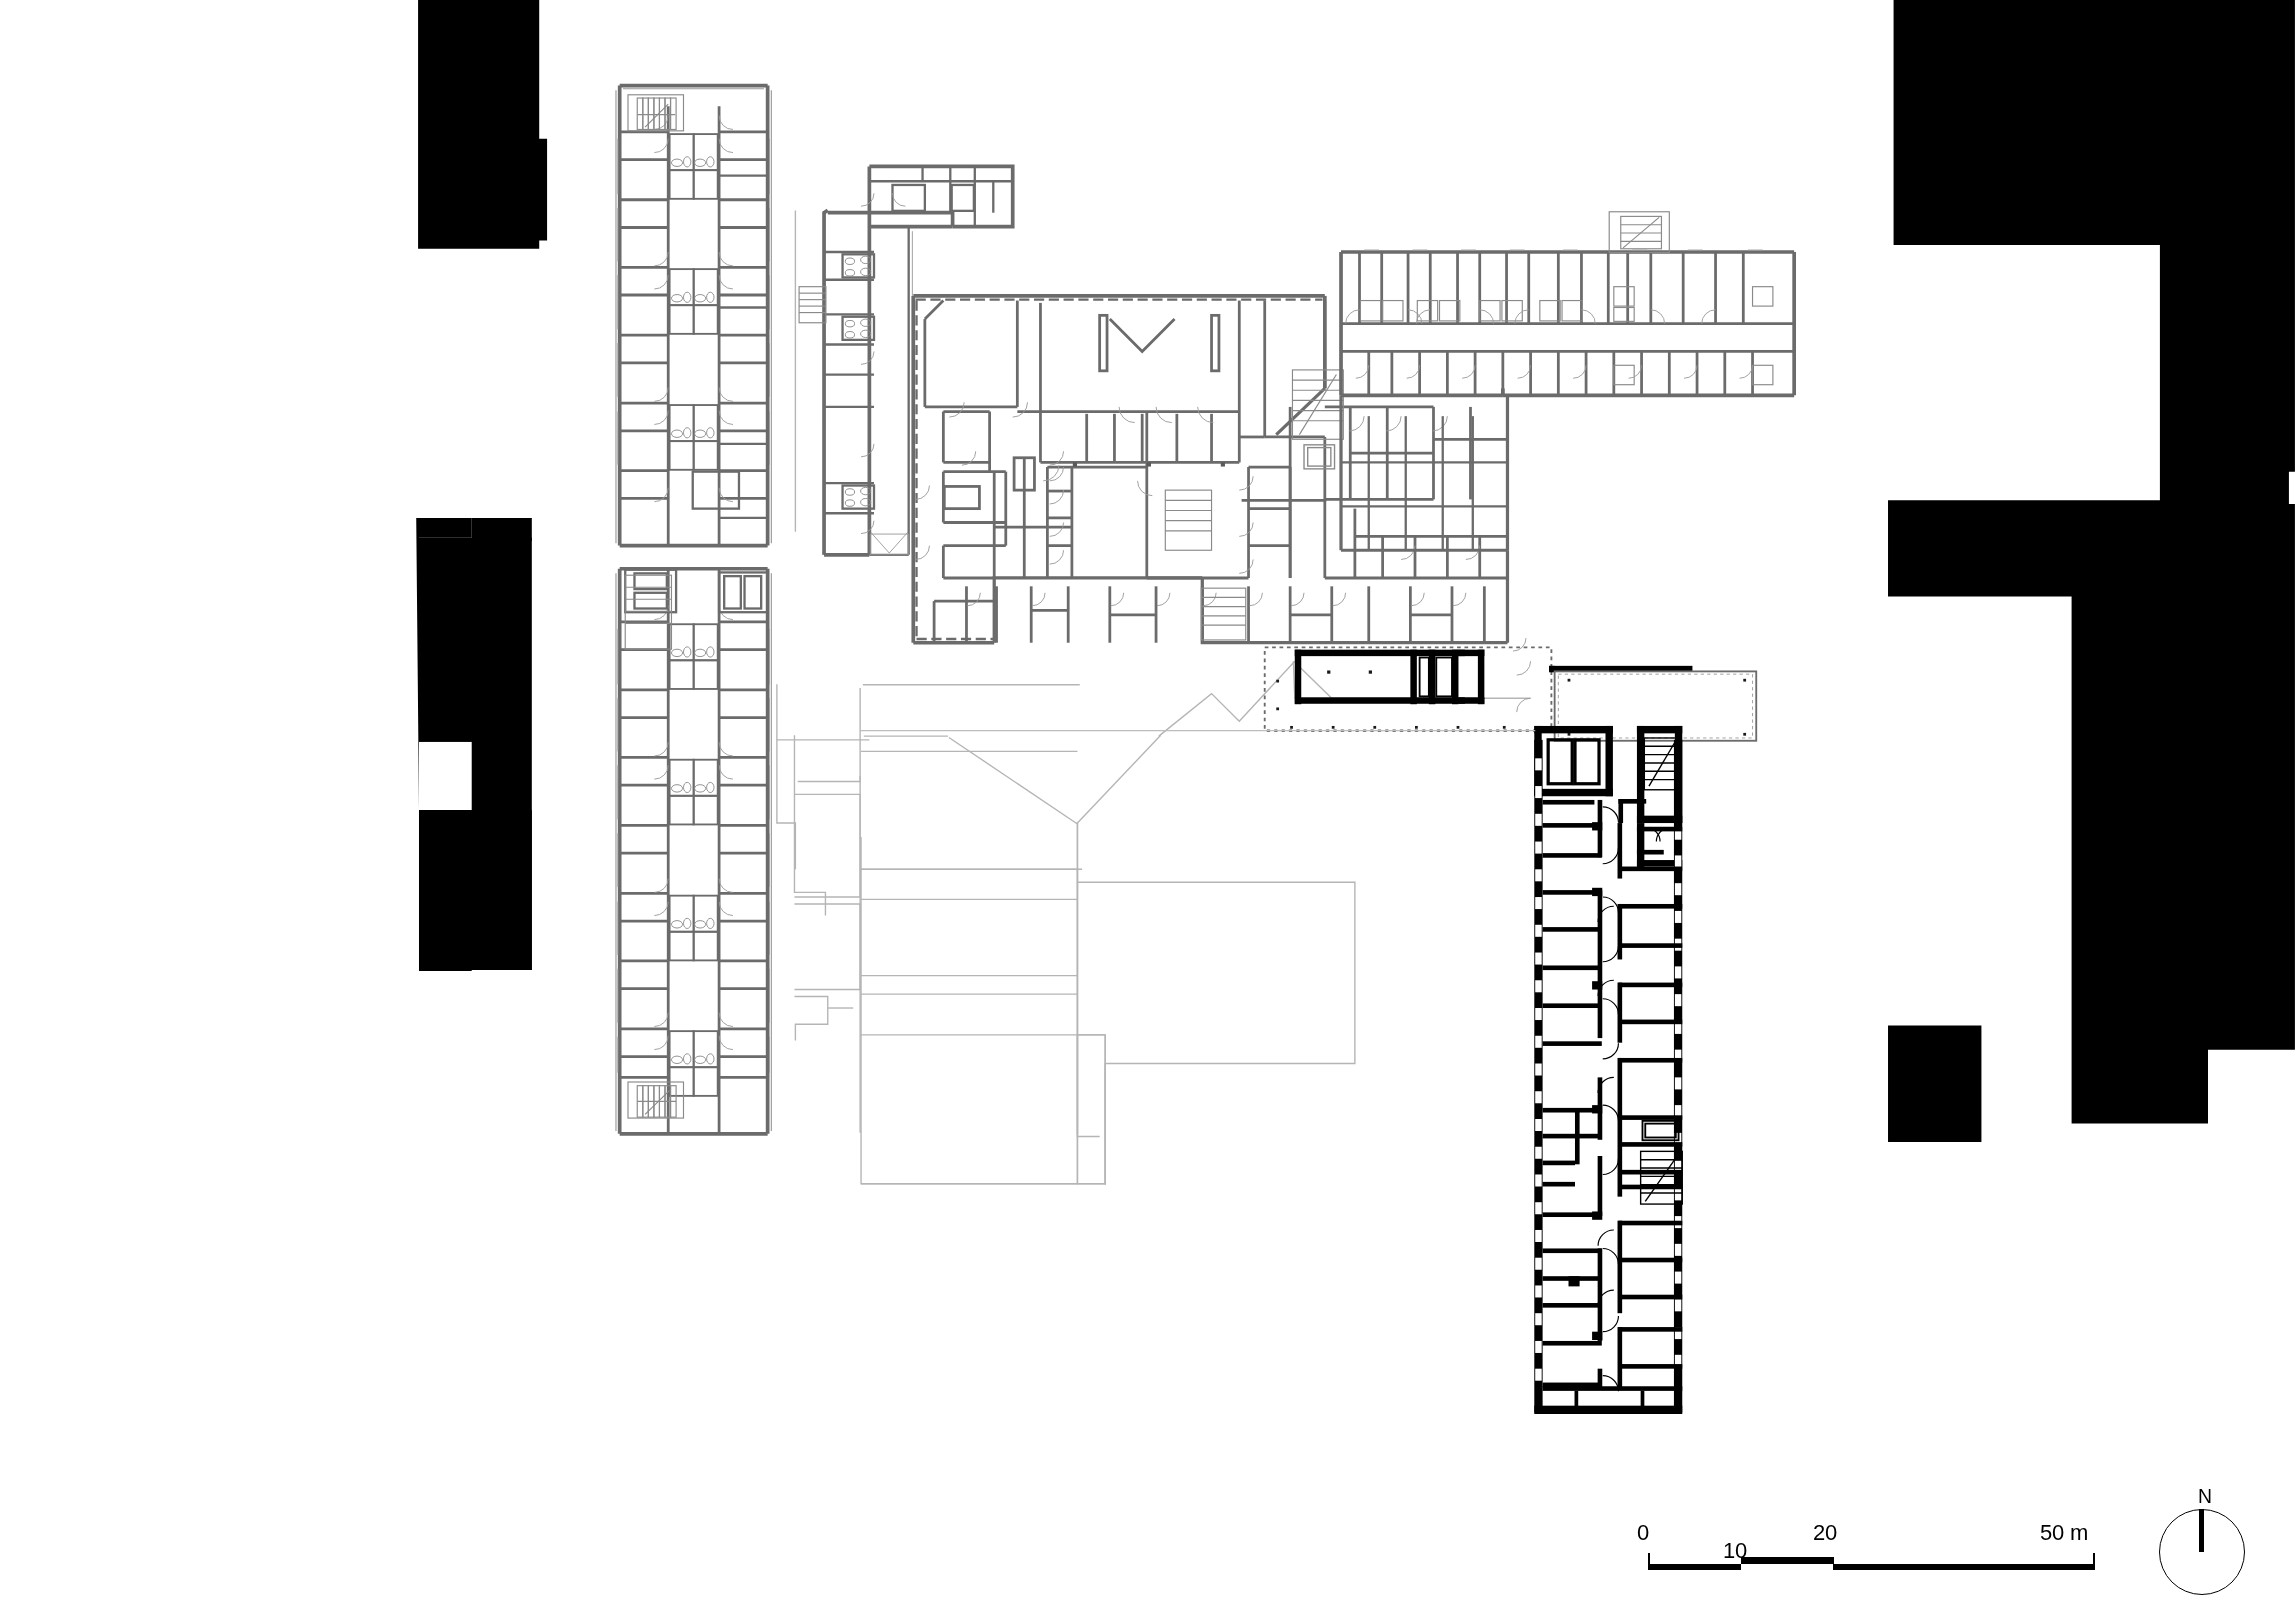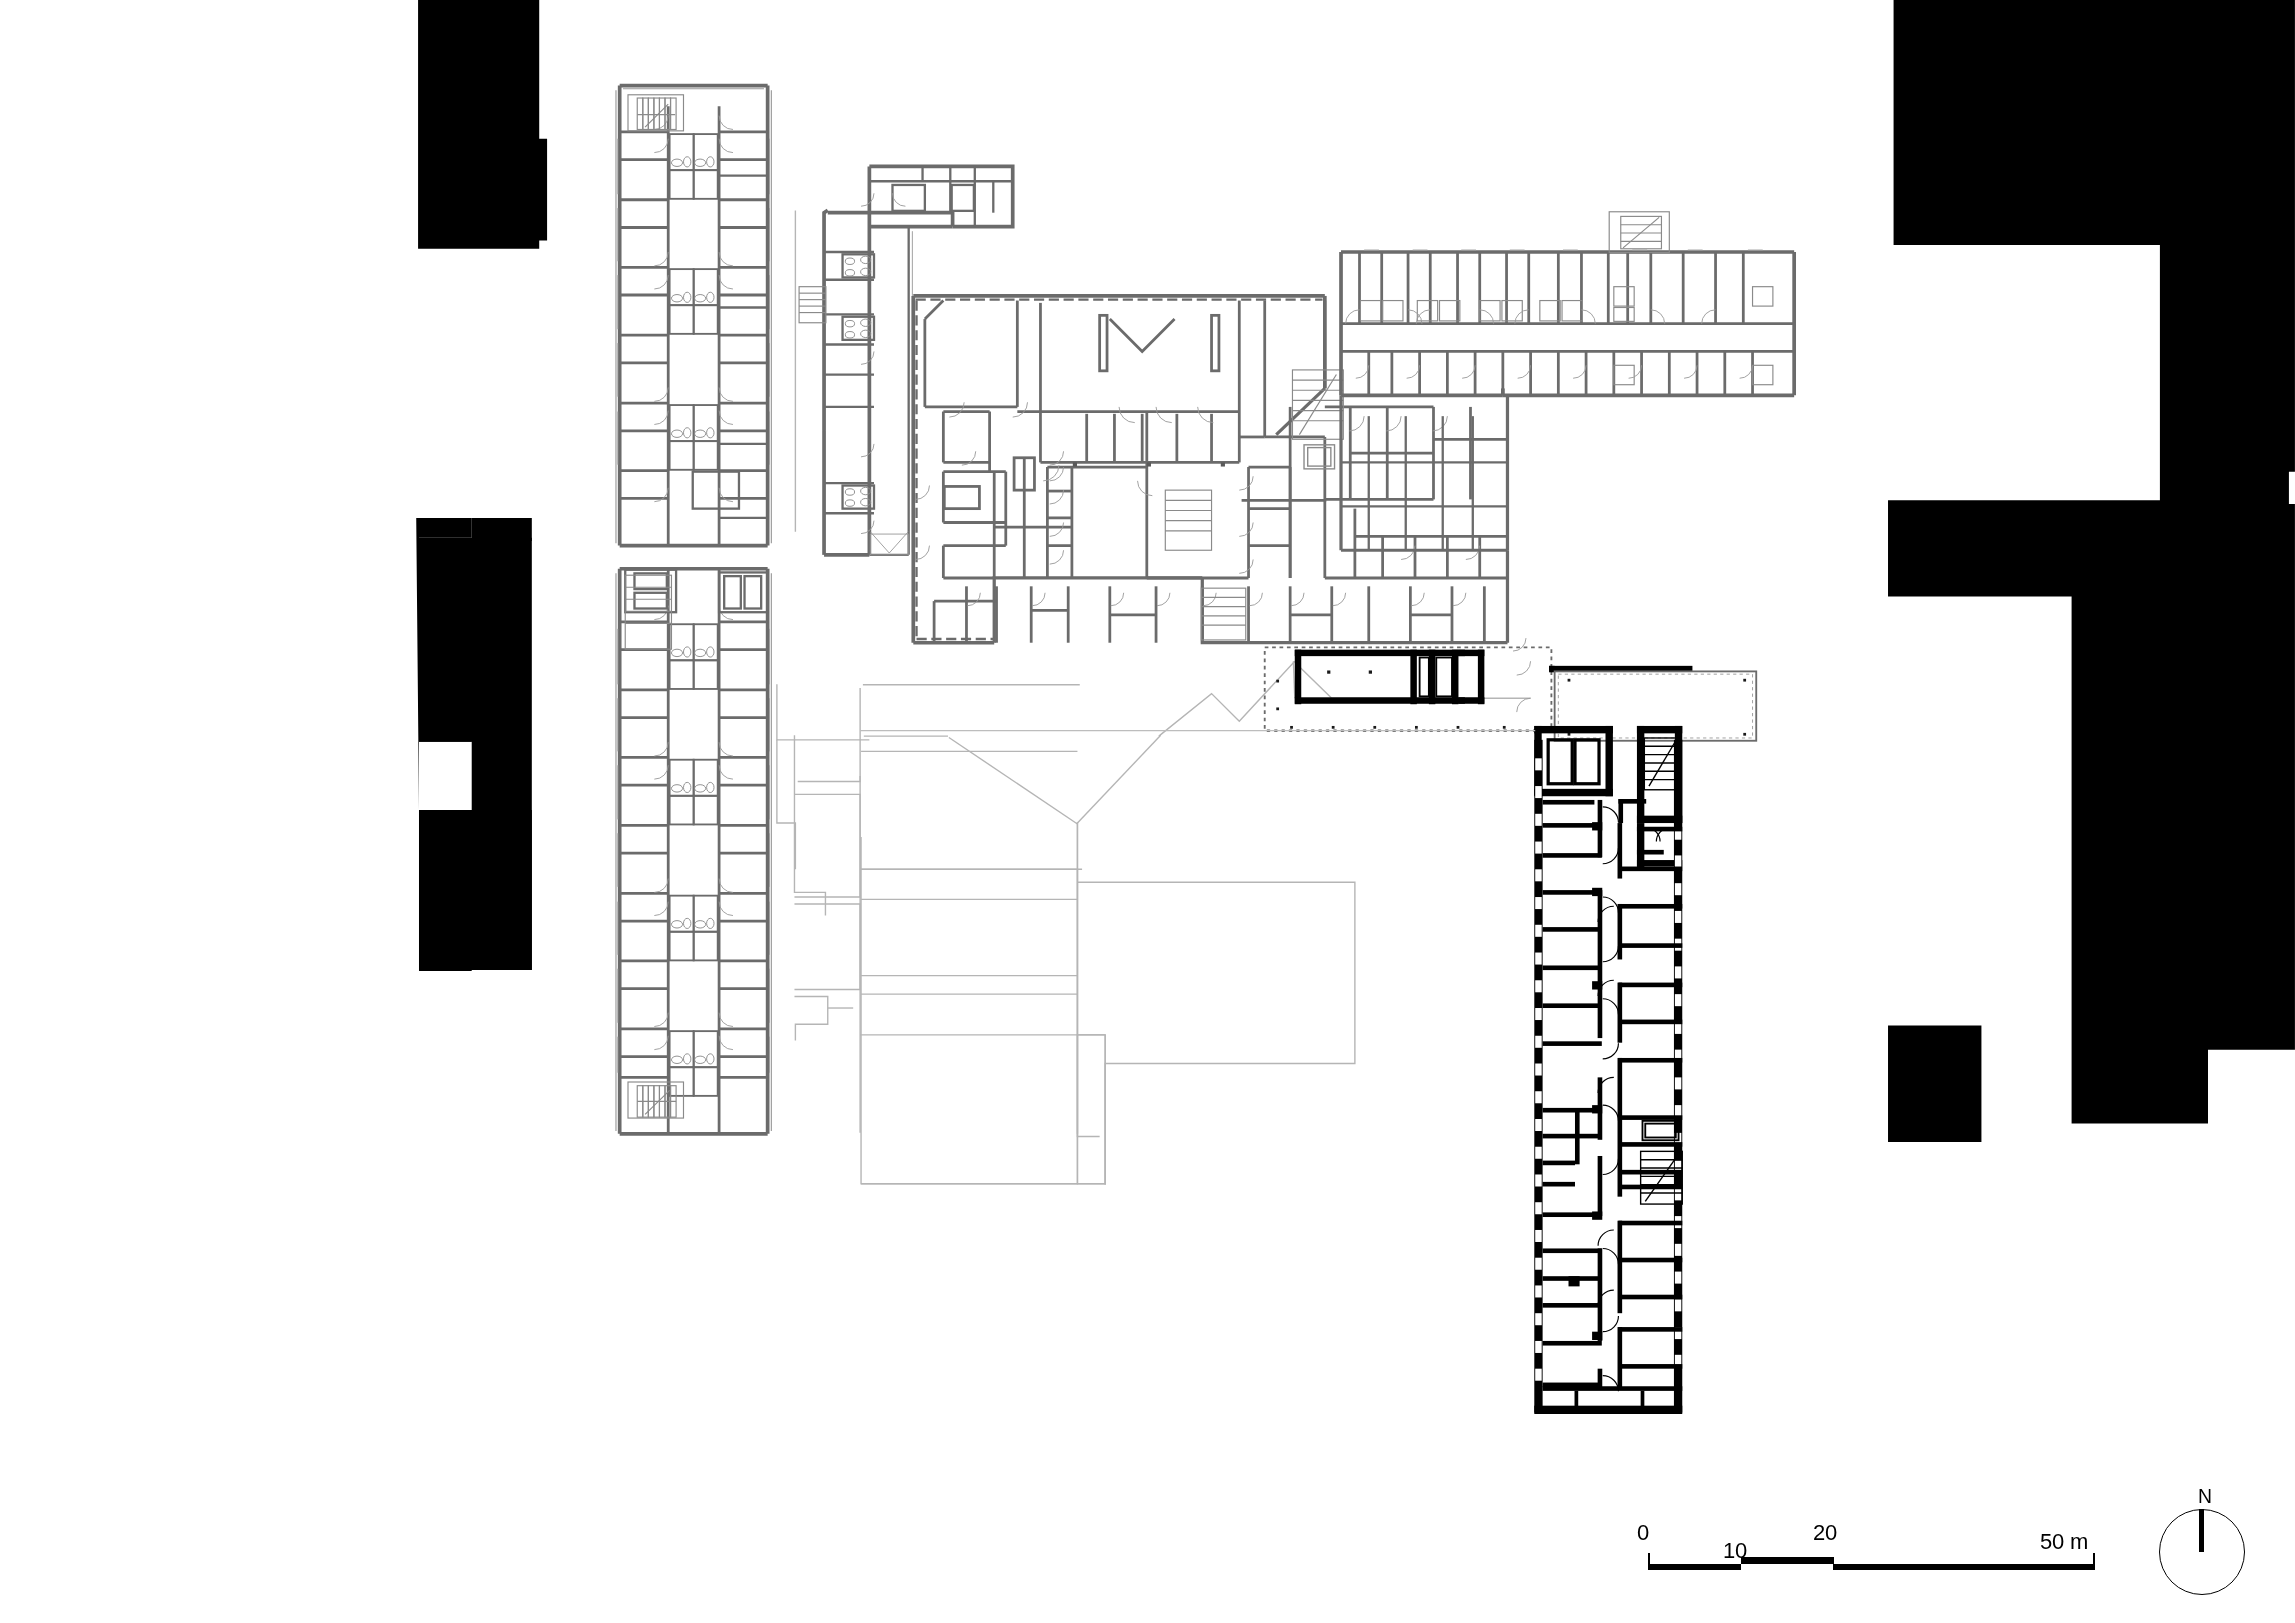--- a/index.html
+++ b/index.html
@@ -1063,21 +1063,21 @@
       <line x1="1860" y1="1580" x2="3320" y2="1580"></line>
     </g>
 
   </svg>
 
   <div id="scalebar">
     <div class="sb-labels">
       <span class="sb-lab" style="left:0px;top:0;">0</span>
       <span class="sb-lab" style="left:86px;top:0;margin-top:18px;">10</span>
       <span class="sb-lab" style="left:176px;top:0;text-align:center;">20</span>
-      <span class="sb-lab" style="left:403px;top:9px;text-align:center;">50 m</span>
+      <span class="sb-lab" style="left:403px;top:0;text-align:center;">50 m</span>
     </div>
     <div class="sb-graphic">
       <div class="sb-tick" style="left:11px;top:0px;"></div>
       <div class="sb-tick" style="left:456px;top:0px;"></div>
       <div class="sb-seg" style="left:11px;top:11px;width:93px;"></div>
       <div class="sb-seg" style="left:104px;top:4.6px;width:93px;"></div>
       <div class="sb-seg" style="left:196px;top:11px;width:262px;"></div>
     </div>
   </div>
 

